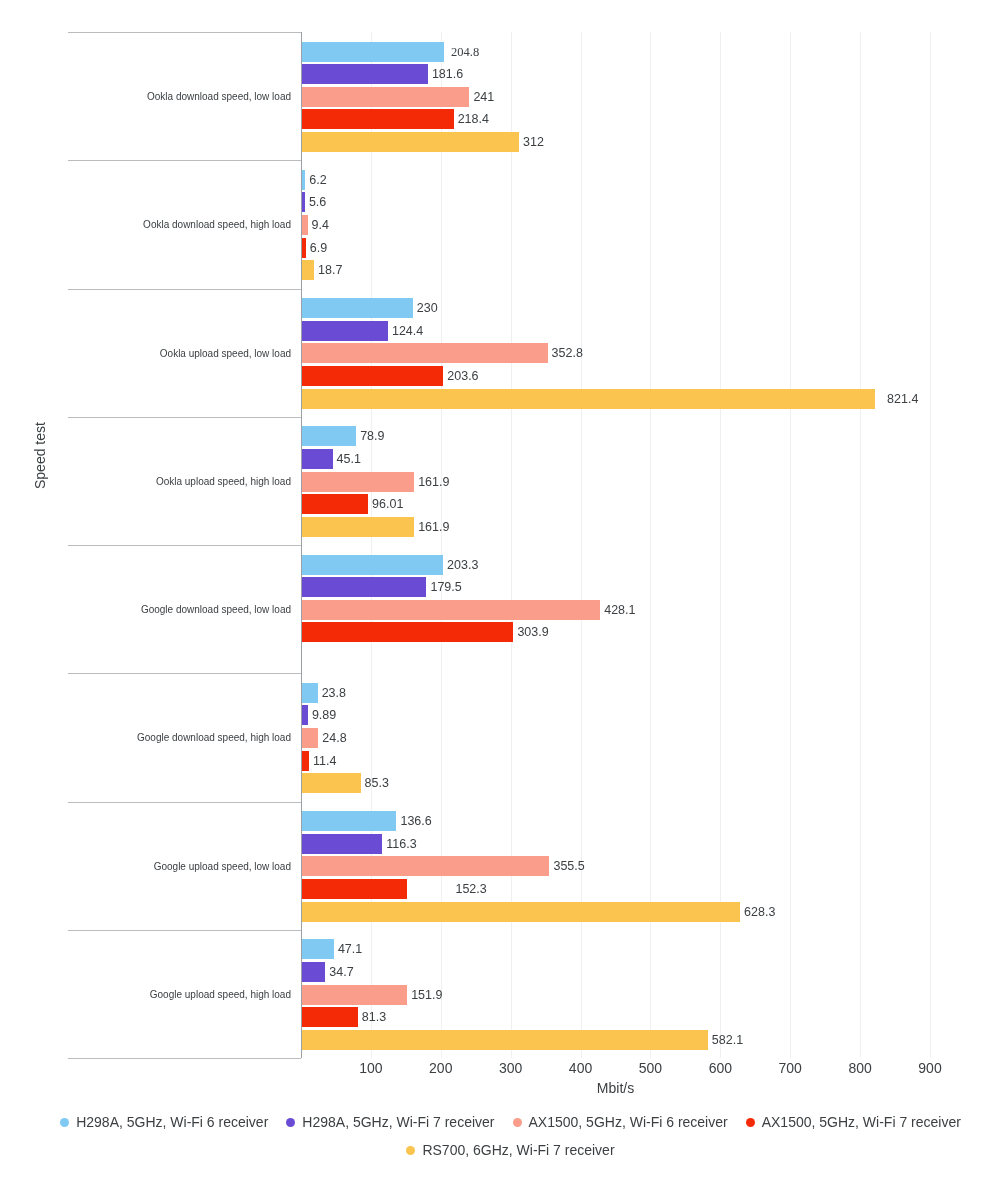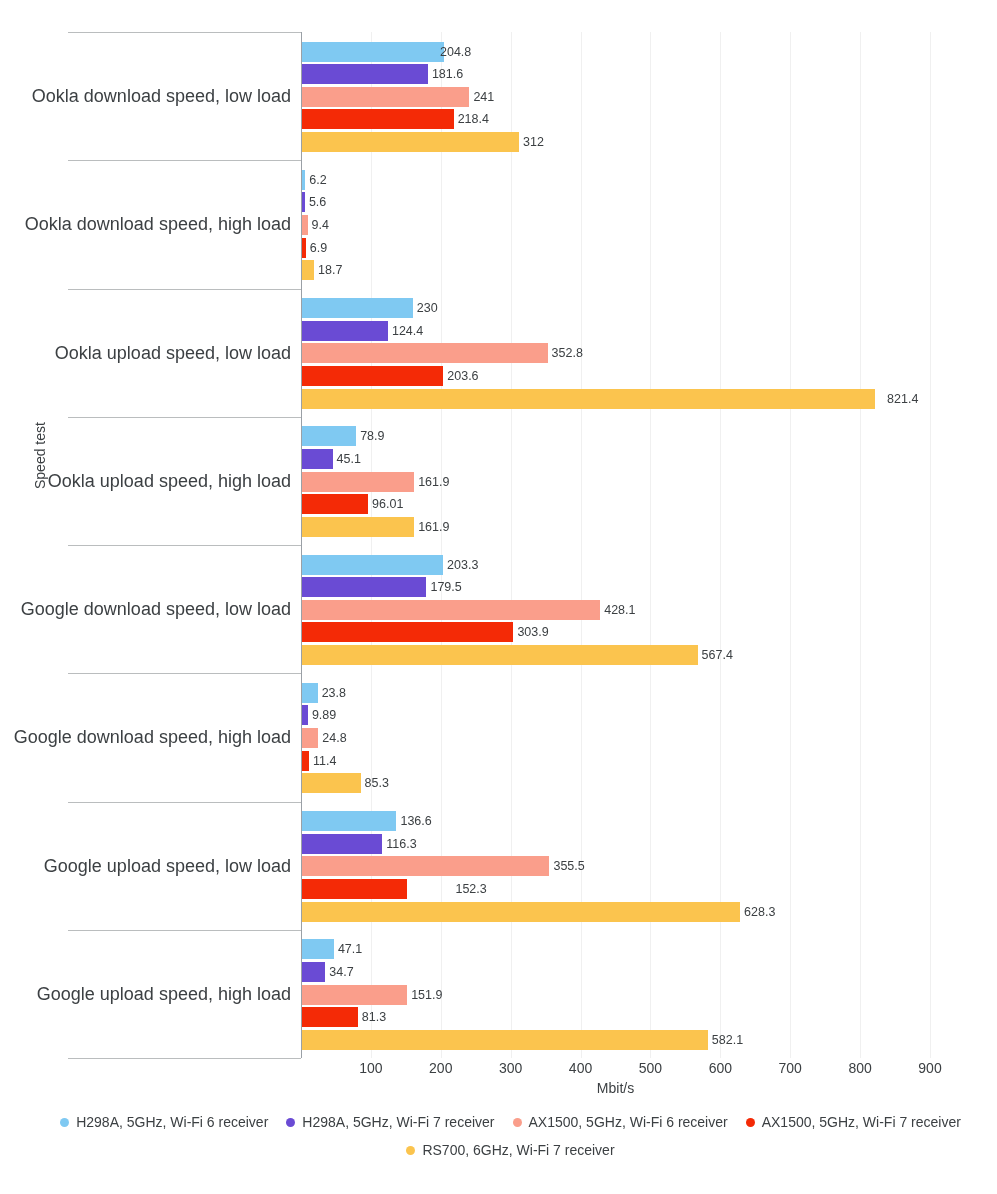--- a/index.html
+++ b/index.html
@@ -83,21 +83,21 @@
     color: #3c4043;
     white-space: nowrap;
     padding-left: 4px;
   }
 
   
   .cat-label {
     position: absolute;
     right: 706px;       
     text-align: left;
-    font-size: 18px;
+    font-size: 10px;
     color: #3c4043;
     white-space: nowrap;
     transform: translateY(-50%);
   }
 
   
   .x-ticks {
     position: absolute;
     left: 301px;
     top: 1060px;
@@ -177,21 +177,21 @@
         <div class="gridline" style="left: 349.444px;"></div>
         <div class="gridline" style="left: 419.333px;"></div>
         <div class="gridline" style="left: 489.222px;"></div>
         <div class="gridline" style="left: 559.111px;"></div>
         <div class="gridline" style="left: 629px;"></div>
       </div>
     <div id="groups">
         <div class="group" style="top: 0px; height: 128.25px;">
           <div class="bar-row" style="top: 9.625px; width: 629px;">
             <div class="bar" style="width: 143.132px; background: rgb(127, 201, 242);"></div>
-            <div class="bar-label" style="left: 135px;">204.8</div>
+            <div class="bar-label" style="left: 146px; font-family: Liberation Serif, serif;">204.8</div>
           </div>
           <div class="bar-row" style="top: 32.225px; width: 629px;">
             <div class="bar" style="width: 126.918px; background: rgb(106, 75, 212);"></div>
             <div class="bar-label" style="left: 126.918px;">181.6</div>
           </div>
           <div class="bar-row" style="top: 54.825px; width: 629px;">
             <div class="bar" style="width: 168.432px; background: rgb(250, 158, 139);"></div>
             <div class="bar-label" style="left: 168.432px;">241</div>
           </div>
           <div class="bar-row" style="top: 77.425px; width: 629px;">
@@ -278,24 +278,20 @@
             <div class="bar" style="width: 125.451px; background: rgb(106, 75, 212);"></div>
             <div class="bar-label" style="left: 125.451px;">179.5</div>
           </div>
           <div class="bar-row" style="top: 54.825px; width: 629px;">
             <div class="bar" style="width: 299.194px; background: rgb(250, 158, 139);"></div>
             <div class="bar-label" style="left: 299.194px;">428.1</div>
           </div>
           <div class="bar-row" style="top: 77.425px; width: 629px;">
             <div class="bar" style="width: 212.392px; background: rgb(244, 42, 6);"></div>
             <div class="bar-label" style="left: 212.392px;">303.9</div>
-          </div>
-          <div class="bar-row" style="top: 100.025px; width: 629px;">
-            <div class="bar" style="width: 396.55px; background: rgb(251, 196, 78);"></div>
-            <div class="bar-label" style="left: 396.55px;">567.4</div>
           </div>
         </div>
         <div class="group" style="top: 641.25px; height: 128.25px;">
           <div class="bar-row" style="top: 9.625px; width: 629px;">
             <div class="bar" style="width: 16.6336px; background: rgb(127, 201, 242);"></div>
             <div class="bar-label" style="left: 16.6336px;">23.8</div>
           </div>
           <div class="bar-row" style="top: 32.225px; width: 629px;">
             <div class="bar" style="width: 6.91201px; background: rgb(106, 75, 212);"></div>
             <div class="bar-label" style="left: 6.91201px;">9.89</div>

